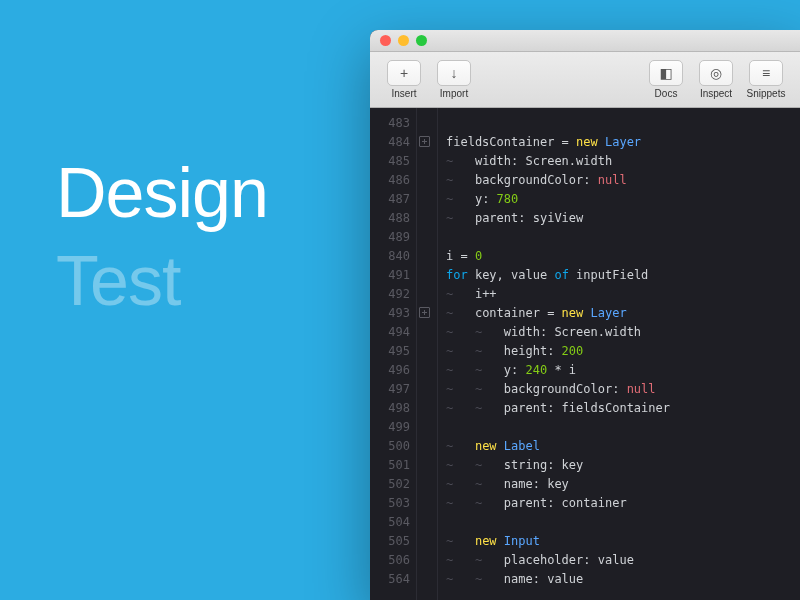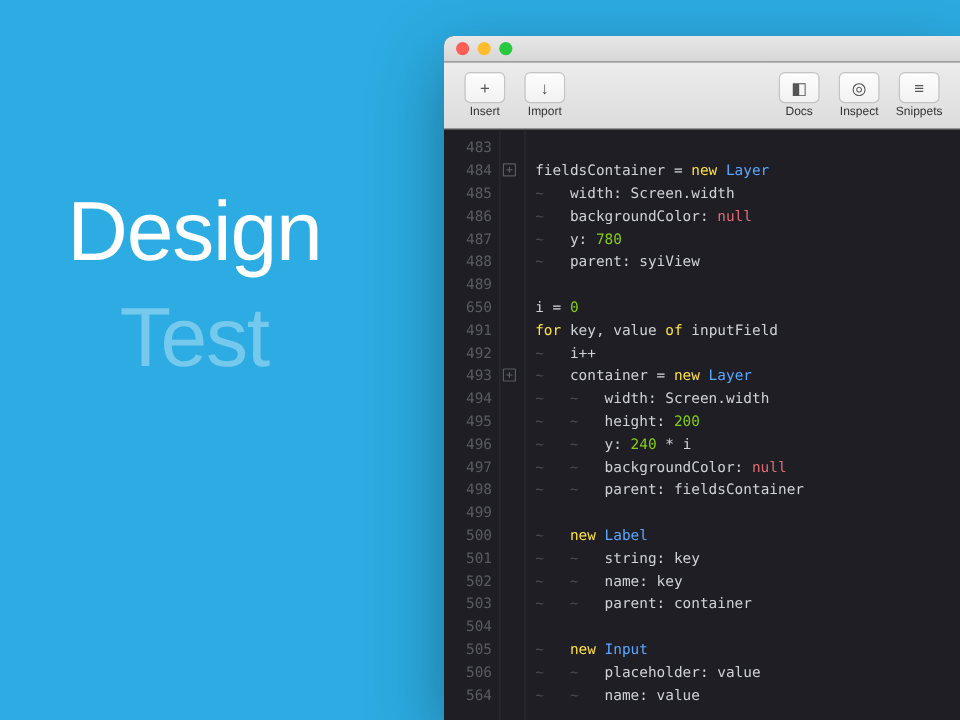--- a/index.html
+++ b/index.html
@@ -2,21 +2,21 @@
 <html><head>
 <meta charset="utf-8">
 <style>
 * { margin: 0; padding: 0; box-sizing: border-box; }
 html, body { width: 800px; height: 600px; overflow: hidden; font-family: -apple-system, BlinkMacSystemFont, "Segoe UI", sans-serif; }
 .canvas { width: 800px; height: 600px; background: #2cace2; position: relative; }
 
 .hero { position: absolute; left: 56px; top: 150px; }
 .hero-line { font-size: 70px; font-weight: 300; line-height: 1.25; letter-spacing: -1px; }
 .hero-1 { color: #ffffff; }
-.hero-2, .hero-3 { color: rgba(255,255,255,0.35); text-align: center; }
+.hero-2, .hero-3 { color: rgba(255,255,255,0.35); }
 
 .window {
   position: absolute; left: 370px; top: 30px; width: 430px; height: 570px;
   border-radius: 8px 0 0 0; overflow: hidden;
   box-shadow: 0 20px 60px rgba(0,0,0,0.35);
   background: #1e1e24;
 }
 
 .titlebar {
   height: 22px;
@@ -84,21 +84,21 @@
 .code {
   flex: 1;
   padding: 6px 0;
   color: #cfd2d6;
   white-space: pre;
   overflow: hidden;
 }
 .code-line { height: 19px; padding-left: 8px; }
 .tok-ident   { color: #cfd2d6; text-align: right; }
 .tok-keyword { color: #fde047; }
-.tok-keyword2{ color: #fde047; }
+.tok-keyword2{ color: #0ea5e9; }
 .tok-class   { color: #5aa7ff; }
 .tok-number  { color: #84cc16; }
 .tok-null    { color: #e06c75; }
 .tok-op      { color: #cfd2d6; }
 .indent-dot  { color: #4a4a54; }
 </style>
 </head>
 <body>
 
 <div class="canvas">
@@ -145,21 +145,21 @@
 
     <div class="editor">
       <div class="gutter" id="gutter">
           <div class="gutter-line">483</div>
           <div class="gutter-line">484<div class="fold-marker"></div></div>
           <div class="gutter-line">485</div>
           <div class="gutter-line">486</div>
           <div class="gutter-line">487</div>
           <div class="gutter-line">488</div>
           <div class="gutter-line">489</div>
-          <div class="gutter-line">650</div>
+          <div class="gutter-line">840</div>
           <div class="gutter-line">491</div>
           <div class="gutter-line">492</div>
           <div class="gutter-line">493<div class="fold-marker"></div></div>
           <div class="gutter-line">494</div>
           <div class="gutter-line">495</div>
           <div class="gutter-line">496</div>
           <div class="gutter-line">497</div>
           <div class="gutter-line">498</div>
           <div class="gutter-line">499</div>
           <div class="gutter-line">500</div>

